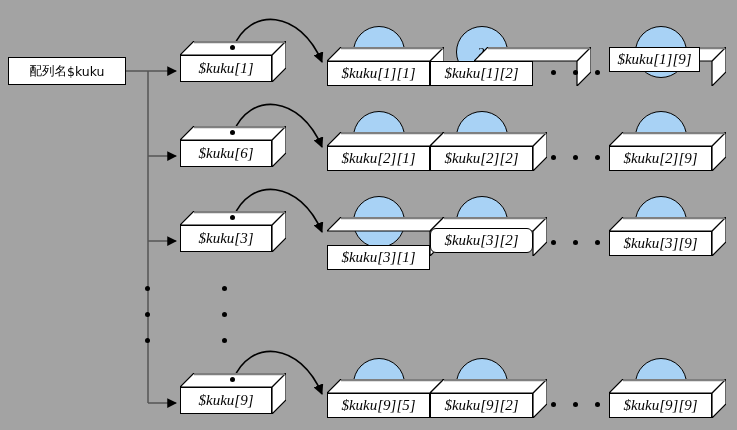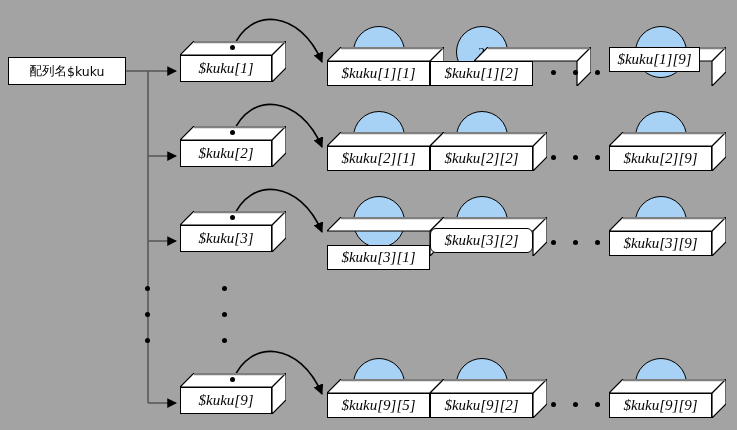--- a/index.html
+++ b/index.html
@@ -141,21 +141,21 @@
         </div>
       </div>
       <div class="dot" style="left: 230px; top: 45px;"></div>
       <div class="box3d" style="left: 180px; top: 126px; width: 106px; height: 41px;">
         <svg width="106" height="41" class="topface">
           <polygon points="92,14 106,0 106,27 92,41" fill="#ffffff" stroke="#000000" stroke-width="1.2"></polygon>
           <polygon points="0,14 14,0 106,0 92,14" fill="#ffffff" stroke="#000000" stroke-width="1.2"></polygon>
           <line x1="14" y1="1.5" x2="105" y2="1.5" stroke="#808080" stroke-width="1.6"></line>
         </svg>
         <div class="face" style="top: 14px; width: 92px; height: 27px;">
-          <span class="cell-label">$kuku[2]</span>
+          <span class="cell-label">$kuku[6]</span>
         </div>
       </div>
       <div class="dot" style="left: 230px; top: 130px;"></div>
       <div class="box3d" style="left: 180px; top: 211px; width: 106px; height: 41px;">
         <svg width="106" height="41" class="topface">
           <polygon points="92,14 106,0 106,27 92,41" fill="#ffffff" stroke="#000000" stroke-width="1.2"></polygon>
           <polygon points="0,14 14,0 106,0 92,14" fill="#ffffff" stroke="#000000" stroke-width="1.2"></polygon>
           <line x1="14" y1="1.5" x2="105" y2="1.5" stroke="#808080" stroke-width="1.6"></line>
         </svg>
         <div class="face" style="top: 14px; width: 92px; height: 27px;">

